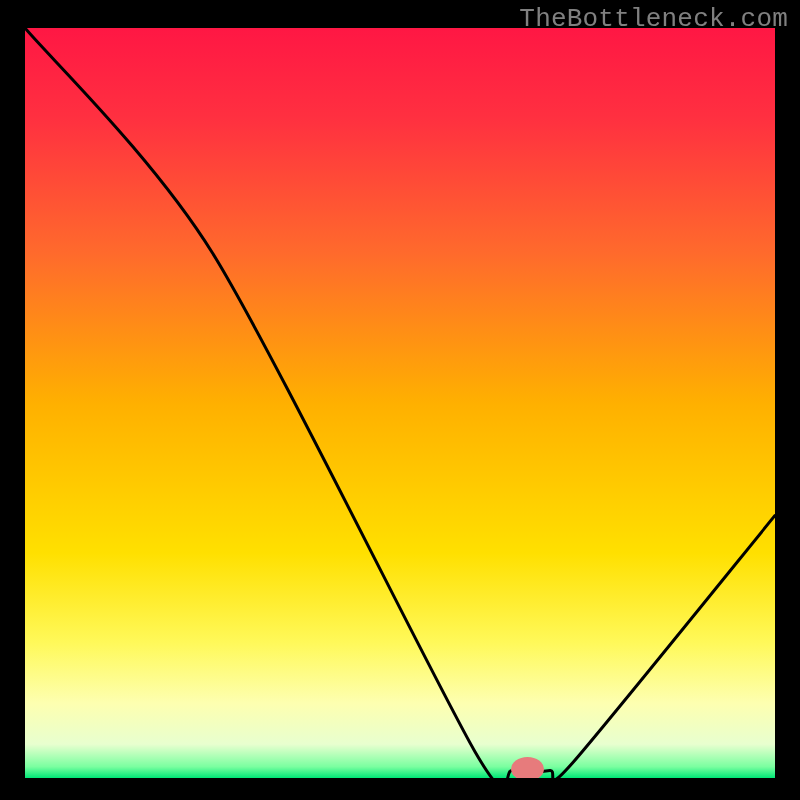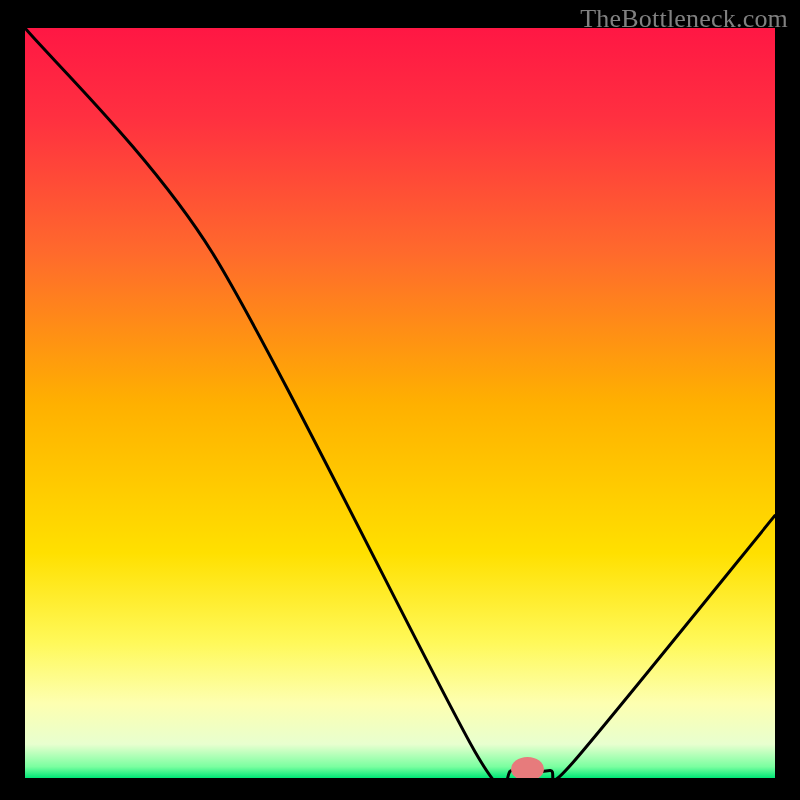--- a/index.html
+++ b/index.html
@@ -16,21 +16,21 @@
     top: 0;
     width: 800px;
     height: 800px;
     background: #000;
   }
   .watermark {
     position: absolute;
     top: 4px;
     right: 12px;
     color: #808080;
-    font-family: Liberation Serif, serif;
+    font-family: Liberation Mono, monospace;
     font-size: 26px;
     font-weight: 400;
     letter-spacing: 0.2px;
   }
   svg.plot {
     position: absolute;
     left: 25px;
     top: 28px;
     width: 750px;
     height: 750px;

